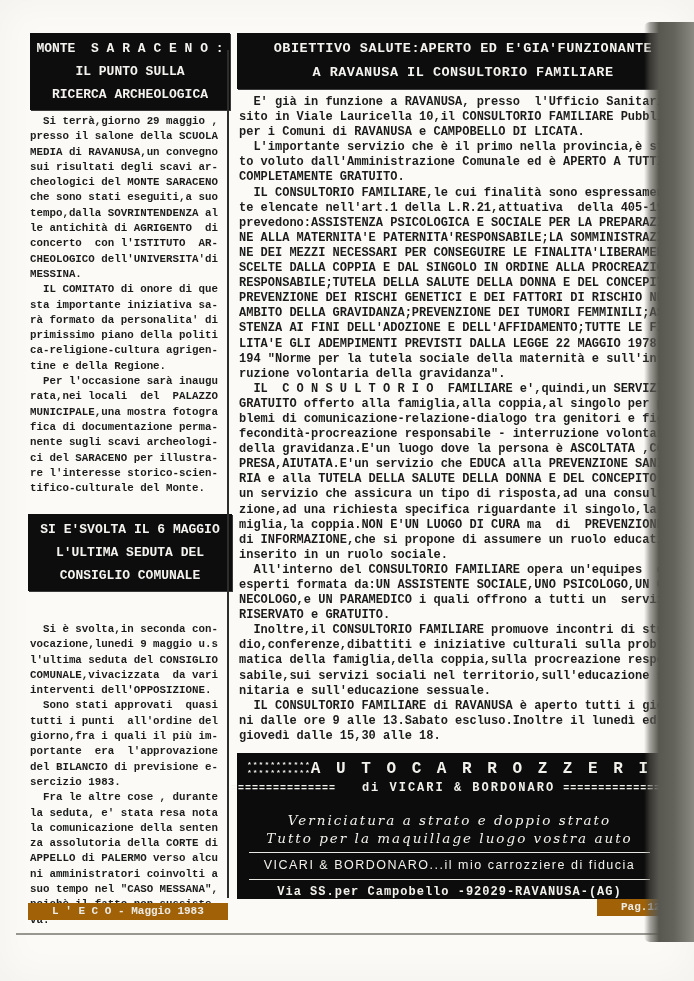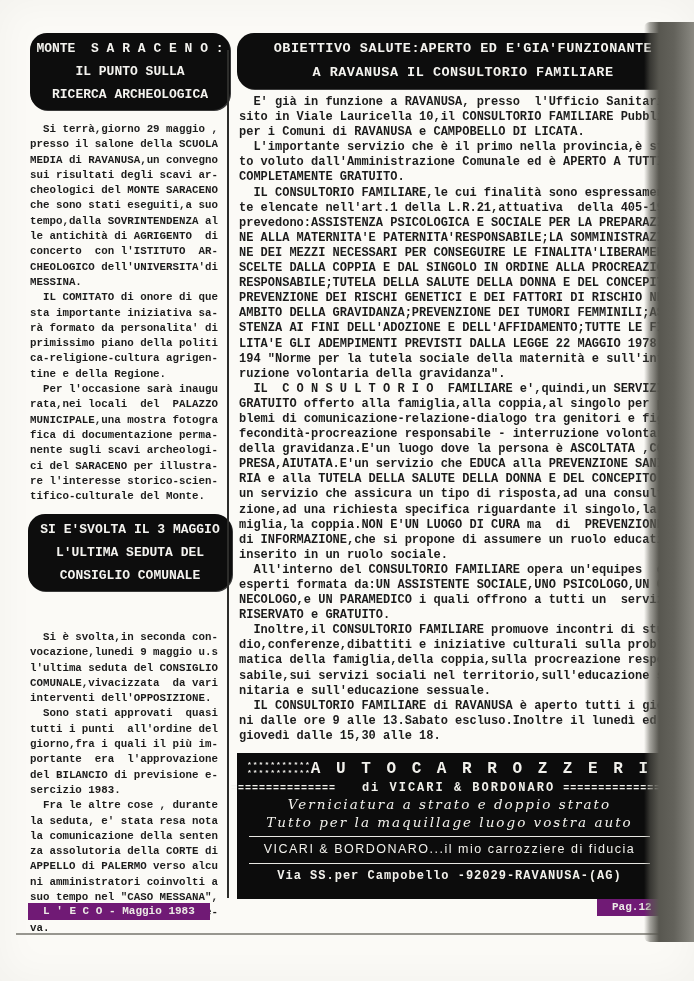--- a/index.html
+++ b/index.html
@@ -1,46 +1,46 @@
 <!DOCTYPE html>
 <html><head>
 <meta charset="utf-8">
 <title>L'ECO - Maggio 1983 - Pag.12</title>
 <style>
   html,body{margin:0;padding:0;}
   body{background:#e9e8e4;font-family:"Liberation Mono","DejaVu Sans Mono",monospace;}
   .page{position:relative;width:694px;height:981px;background:#fbfaf6;overflow:hidden;
         box-shadow:inset 0 0 40px rgba(0,0,0,.04);}
   .headbox{position:absolute;background:#0d0d0d;color:#f4f3ef;text-align:center;
-           white-space:pre;font-weight:700;box-shadow:1px 1px 0 #3a3a3a;border-radius:17px;}
+           white-space:pre;font-weight:700;box-shadow:1px 1px 0 #3a3a3a;}
   .headbox.small{font-size:13px;line-height:23px;padding:4px 2px;}
   .headbox.wide{font-size:13.5px;line-height:24px;padding:4px 14px;letter-spacing:.5px;}
   .bodytext{position:absolute;white-space:pre;color:#1c1c1c;font-weight:600;
             font-family:"Liberation Mono","DejaVu Sans Mono",monospace;}
-  .col-left{font-size:10.8px;line-height:15.3px;margin-top:8px;}
+  .col-left{font-size:10.8px;line-height:15.3px;}
   .col-right{font-size:12px;line-height:15.1px;}
   .divider-v{position:absolute;background:#2d2d2b;}
   .adbox{position:absolute;background:#0c0c0c;color:#f2f1ec;padding:7px 10px 6px 10px;
          box-sizing:border-box;}
   .ad-row1{display:flex;justify-content:space-between;align-items:center;}
   .ad-stars{font-size:8px;line-height:8px;letter-spacing:1px;white-space:pre;font-weight:700;}
   .ad-title{font-size:16px;font-weight:700;letter-spacing:3px;white-space:nowrap;}
   .ad-row2{display:flex;justify-content:center;align-items:center;gap:8px;margin-top:3px;}
   .ad-eq{font-size:10px;letter-spacing:1px;font-weight:700;}
   .ad-name{font-size:12px;font-weight:700;letter-spacing:2px;white-space:nowrap;margin-left:18px;}
   .ad-script{font-family:"DejaVu Serif","Liberation Serif",serif;font-style:italic;
              text-align:center;font-size:13.5px;line-height:18px;letter-spacing:2px;}
-  .ad-script.first{margin-top:0;}
+  .ad-script.first{margin-top:16px;}
   .ad-rule{border:none;border-top:1.5px solid #e8e7e2;margin:5px 2px 4px 2px;}
   .ad-slogan{font-family:Liberation Sans, sans-serif;text-align:center;
              font-size:12.5px;letter-spacing:1.5px;line-height:17px;}
   .ad-address{text-align:center;font-size:12px;font-weight:700;letter-spacing:1px;
               line-height:16px;margin-top:3px;}
-  .badge{position:absolute;background:#701a75;color:#ecebe6;font-weight:700;
-         font-size:11px;line-height:17px;padding:0 15px;white-space:pre;}
+  .badge{position:absolute;background:#a16207;color:#ecebe6;font-weight:700;
+         font-size:11px;line-height:17px;padding:0 24px;white-space:pre;}
   .scan-band{position:absolute;left:644px;top:22px;width:50px;height:920px;
              background:linear-gradient(90deg,rgba(91,90,82,0) 0%,rgba(91,90,82,.55) 12%,
                         #585750 30%,#63625b 60%,#8a8982 100%);
              border-radius:6px 0 0 6px;}
   .bottom-hairline{position:absolute;left:16px;top:933px;width:652px;height:1.5px;
                    background:#97968f;}
 </style>
 </head>
 <body>
 
@@ -69,21 +69,21 @@
 tine e della Regione.
   Per l'occasione sarà inaugu
 rata,nei locali  del  PALAZZO
 MUNICIPALE,una mostra fotogra
 fica di documentazione perma-
 nente sugli scavi archeologi-
 ci del SARACENO per illustra-
 re l'interesse storico-scien-
 tifico-culturale del Monte.</div>
 
-  <div class="headbox small" style="left:28px;top:514px;width:200px;">SI E'SVOLTA IL 3 MAGGIO
+  <div class="headbox small" style="left:28px;top:514px;width:200px;">SI E'SVOLTA IL 6 MAGGIO
 L'ULTIMA SEDUTA DEL
 CONSIGLIO COMUNALE</div>
 
   <div class="bodytext col-left" style="left:30px;top:622px;width:200px;">  Si è svolta,in seconda con-
 vocazione,lunedi 9 maggio u.s
 l'ultima seduta del CONSIGLIO
 COMUNALE,vivacizzata  da vari
 interventi dell'OPPOSIZIONE.
   Sono stati approvati  quasi
 tutti i punti  all'ordine del

